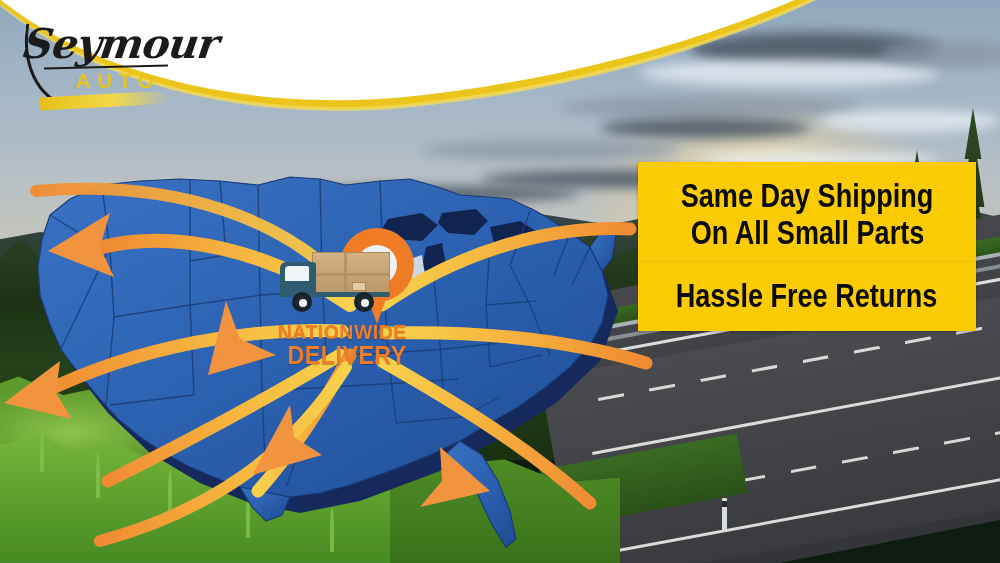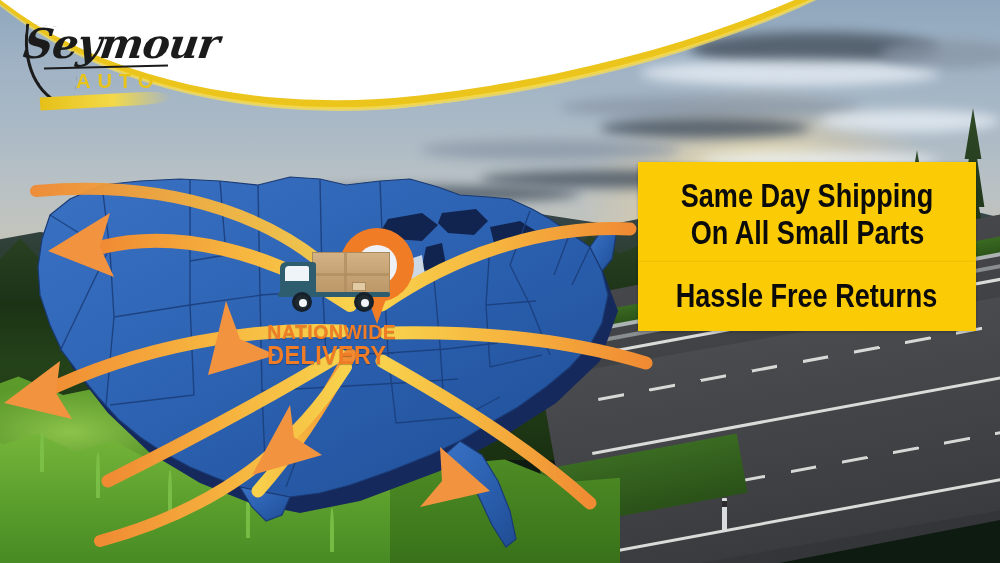--- a/index.html
+++ b/index.html
@@ -188,21 +188,21 @@
     background:#eef4f8;border-radius:4px 2px 0 0;
   }
   .t-bumper{position:absolute;left:0;top:40px;width:112px;height:5px;background:#2f5d70;border-radius:2px;}
   .wheel{
     position:absolute;top:40px;width:20px;height:20px;border-radius:50%;
     background:#1f2a30;border:3px solid #16202a;
   }
   .wheel i{position:absolute;left:4px;top:4px;width:8px;height:8px;border-radius:50%;background:#f2f5f7;display:block;}
   .w1{left:14px;} .w2{left:76px;}
   .delivery-text{
-    position:absolute;left:262px;top:322px;width:150px;text-align:left;
+    position:absolute;left:262px;top:322px;width:150px;text-align:right;
     line-height:.98;
   }
   .dt1{
     font-family:"Liberation Sans", sans-serif;font-weight:700;
     font-size:21px;letter-spacing:.5px;color:#f07c26;
     transform:scaleX(.93);
     text-shadow:0 1px 1px rgba(0,0,0,.25);
   }
   .dt2{
     font-family:"Liberation Sans", sans-serif;font-weight:700;

